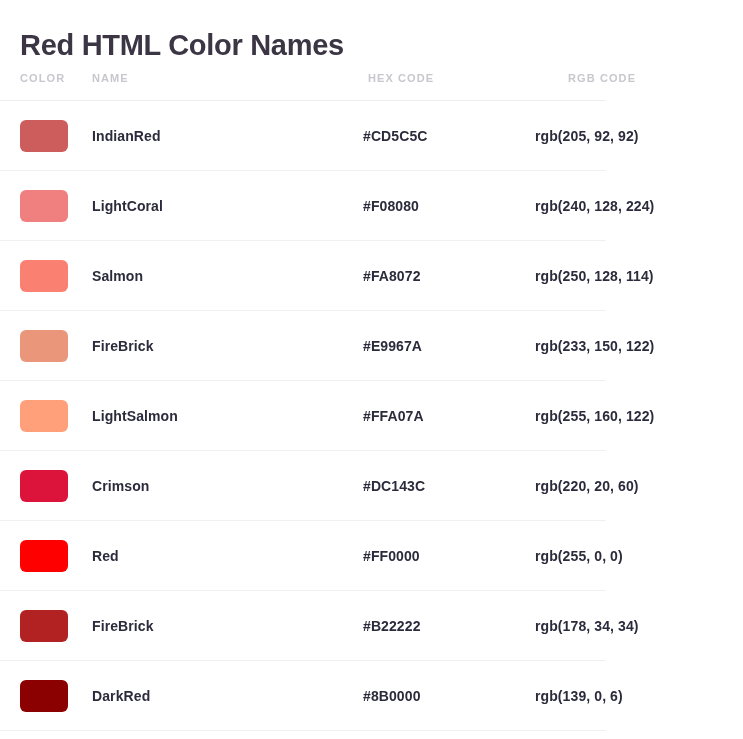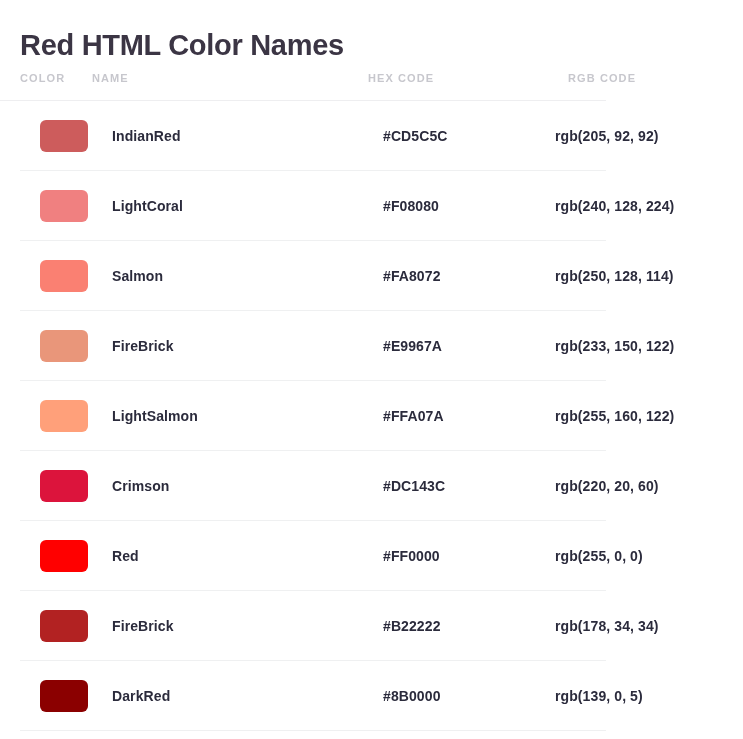--- a/index.html
+++ b/index.html
@@ -52,21 +52,21 @@
     color: #c7c7cd;
     letter-spacing: 1.1px;
     text-transform: uppercase;
     white-space: nowrap;
   }
   .th.col-color { left: 20px; }
   .th.col-name  { left: 92px; }
   .th.col-hex   { left: 368px; }
   .th.col-rgb   { left: 535px; padding-left: 33px; }
 
-  .table-body { position: relative; padding-left: 20px; }
+  .table-body { position: relative; }
 
   .table-row {
     position: relative;
     height: 70px;
     border-bottom: 1px solid #eff0f1;
     box-sizing: border-box;
   }
   .cell {
     position: absolute;
     top: 0;
@@ -171,18 +171,18 @@
           <div class="cell cell-name">FireBrick</div>
           <div class="cell cell-hex">#B22222</div>
           <div class="cell cell-rgb">rgb(178, 34, 34)</div>
         </div>
         <div class="table-row">
           <div class="cell cell-swatch">
             <span class="swatch" style="background-color: rgb(139, 0, 0);"></span>
           </div>
           <div class="cell cell-name">DarkRed</div>
           <div class="cell cell-hex">#8B0000</div>
-          <div class="cell cell-rgb">rgb(139, 0, 5)</div>
+          <div class="cell cell-rgb">rgb(139, 0, 6)</div>
         </div>
       </div>
 
   </div>
 </div>
 
 </body></html>

